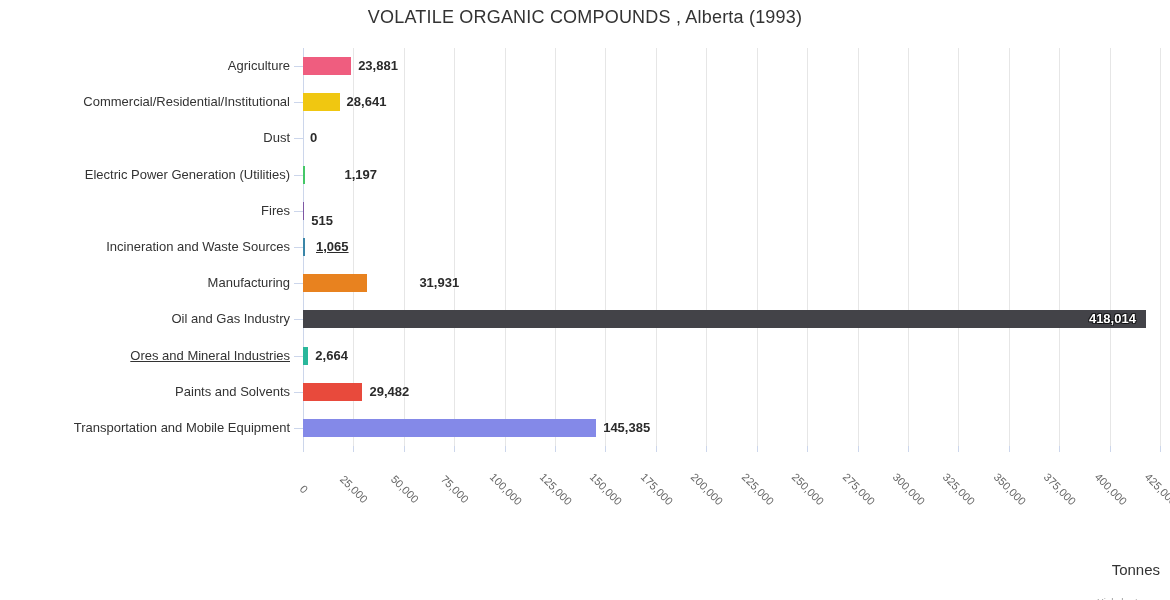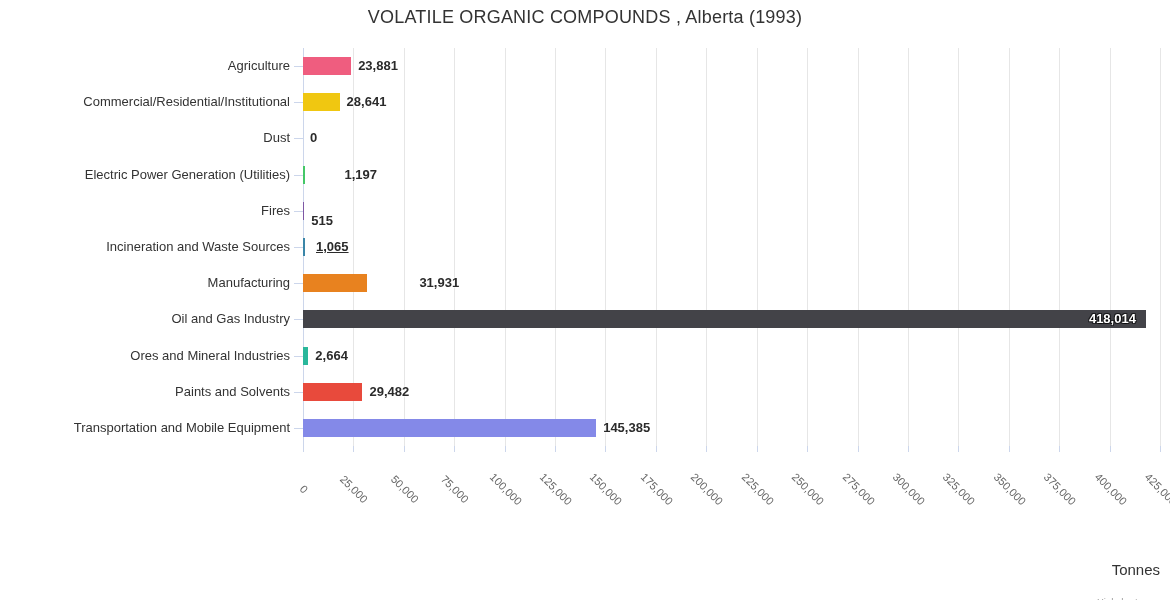--- a/index.html
+++ b/index.html
@@ -125,21 +125,21 @@
       <div class="bar" title="Incineration and Waste Sources: 1,065" style="left: 303px; top: 238px; width: 2.14754px; background: rgb(58, 134, 168);"></div>
       <div class="value-label" style="left: 316px; top: 238px; text-decoration: underline;">1,065</div>
       <div class="category-label" style="right: 880px; top: 274.182px;">Manufacturing</div>
       <div class="category-tick" style="left: 294px; top: 283.182px; width: 9px;"></div>
       <div class="bar" title="Manufacturing: 31,931" style="left: 303px; top: 274.182px; width: 64.3879px; background: rgb(232, 130, 31);"></div>
       <div class="value-label" style="left: 374.388px; top: 274.182px; margin-left: 45px;">31,931</div>
       <div class="category-label" style="right: 880px; top: 310.364px;">Oil and Gas Industry</div>
       <div class="category-tick" style="left: 294px; top: 319.364px; width: 9px;"></div>
       <div class="bar" title="Oil and Gas Industry: 418,014" style="left: 303px; top: 310.364px; width: 842.913px; background: rgb(67, 67, 72);"></div>
       <div class="value-label inside" style="left: 303px; top: 310.364px; width: 832.913px;">418,014</div>
-      <div class="category-label" style="right: 880px; top: 346.545px;">Ores and Mineral Industries</div>
+      <div class="category-label" style="right: 880px; top: 346.545px; text-decoration: underline;">Ores and Mineral Industries</div>
       <div class="category-tick" style="left: 294px; top: 355.545px; width: 9px;"></div>
       <div class="bar" title="Ores and Mineral Industries: 2,664" style="left: 303px; top: 346.545px; width: 5.37188px; background: rgb(41, 183, 155);"></div>
       <div class="value-label" style="left: 315.372px; top: 346.545px;">2,664</div>
       <div class="category-label" style="right: 880px; top: 382.727px;">Paints and Solvents</div>
       <div class="category-tick" style="left: 294px; top: 391.727px; width: 9px;"></div>
       <div class="bar" title="Paints and Solvents: 29,482" style="left: 303px; top: 382.727px; width: 59.4496px; background: rgb(232, 74, 60);"></div>
       <div class="value-label" style="left: 369.45px; top: 382.727px;">29,482</div>
       <div class="category-label" style="right: 880px; top: 418.909px;">Transportation and Mobile Equipment</div>
       <div class="category-tick" style="left: 294px; top: 427.909px; width: 9px;"></div>
       <div class="bar" title="Transportation and Mobile Equipment: 145,385" style="left: 303px; top: 418.909px; width: 293.165px; background: rgb(132, 137, 232);"></div>

